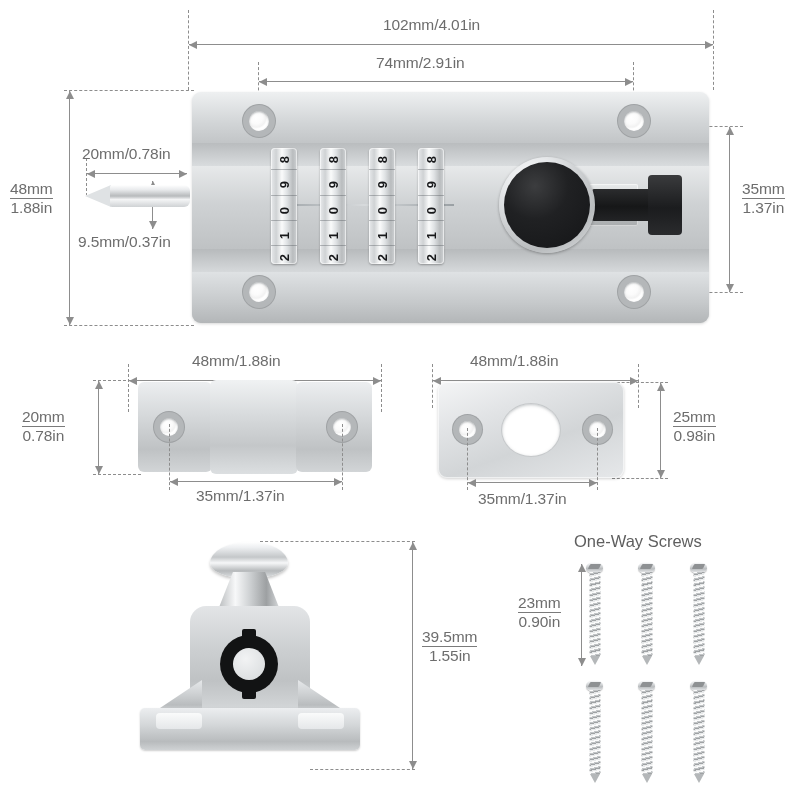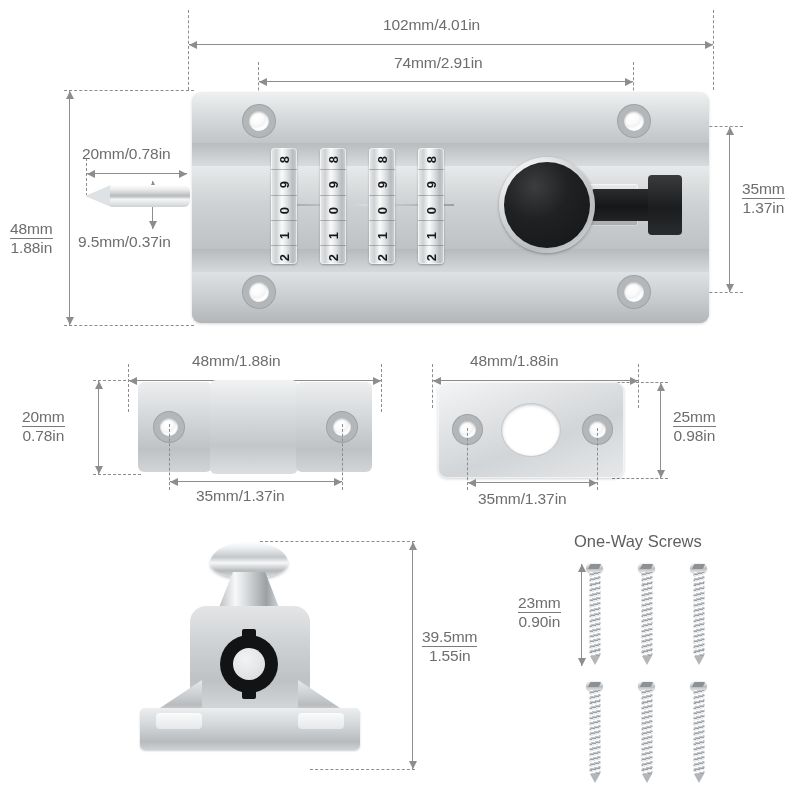--- a/index.html
+++ b/index.html
@@ -219,26 +219,26 @@
   <div>
 
     <div class="dash-v" style="left:188px;top:10px;height:80px;"></div>
     <div class="dash-v" style="left:713px;top:10px;height:80px;"></div>
     <div class="arrow-h" style="left:189px;top:44px;width:524px;"></div>
     <div class="dim" style="left:383px;top:16px;">102mm/4.01in</div>
 
     <div class="dash-v" style="left:258px;top:62px;height:64px;"></div>
     <div class="dash-v" style="left:633px;top:62px;height:64px;"></div>
     <div class="arrow-h" style="left:259px;top:81px;width:374px;"></div>
-    <div class="dim" style="left:394px;top:54px;">74mm/2.91in</div>
+    <div class="dim" style="left:376px;top:54px;">74mm/2.91in</div>
 
     <div class="dash-h" style="left:64px;top:90px;width:130px;"></div>
     <div class="dash-h" style="left:64px;top:325px;width:130px;"></div>
     <div class="arrow-v" style="left:69px;top:91px;height:234px;"></div>
-    <div class="dim two" style="left:10px;top:180px;margin-top:40px;">
+    <div class="dim two" style="left:10px;top:180px;">
       <span class="ul">48mm</span>
       <span>1.88in</span>
     </div>
 
     <div class="dash-v" style="left:86px;top:158px;height:38px;"></div>
     <div class="arrow-h" style="left:87px;top:173px;width:100px;"></div>
     <div class="dim" style="left:82px;top:145px;">20mm/0.78in</div>
 
     <div class="arrow-v" style="left:152px;top:181px;height:48px;"></div>
     <div class="dim" style="left:78px;top:233px;">9.5mm/0.37in</div>

